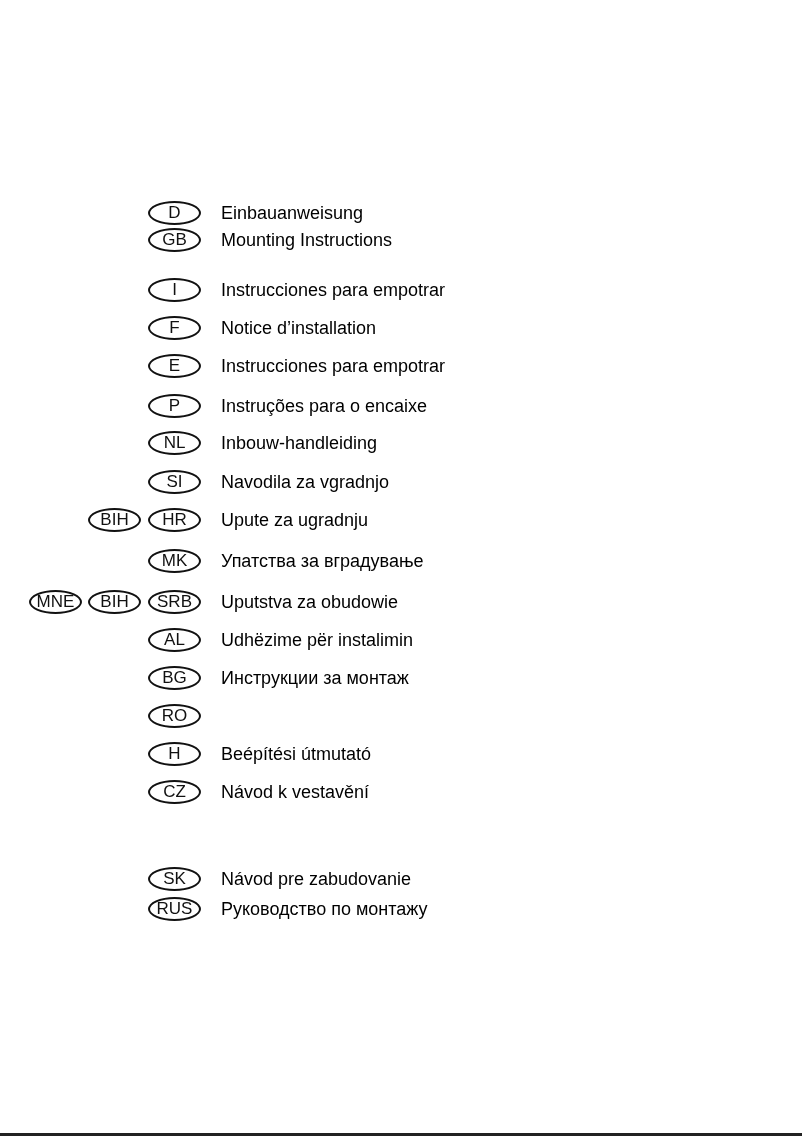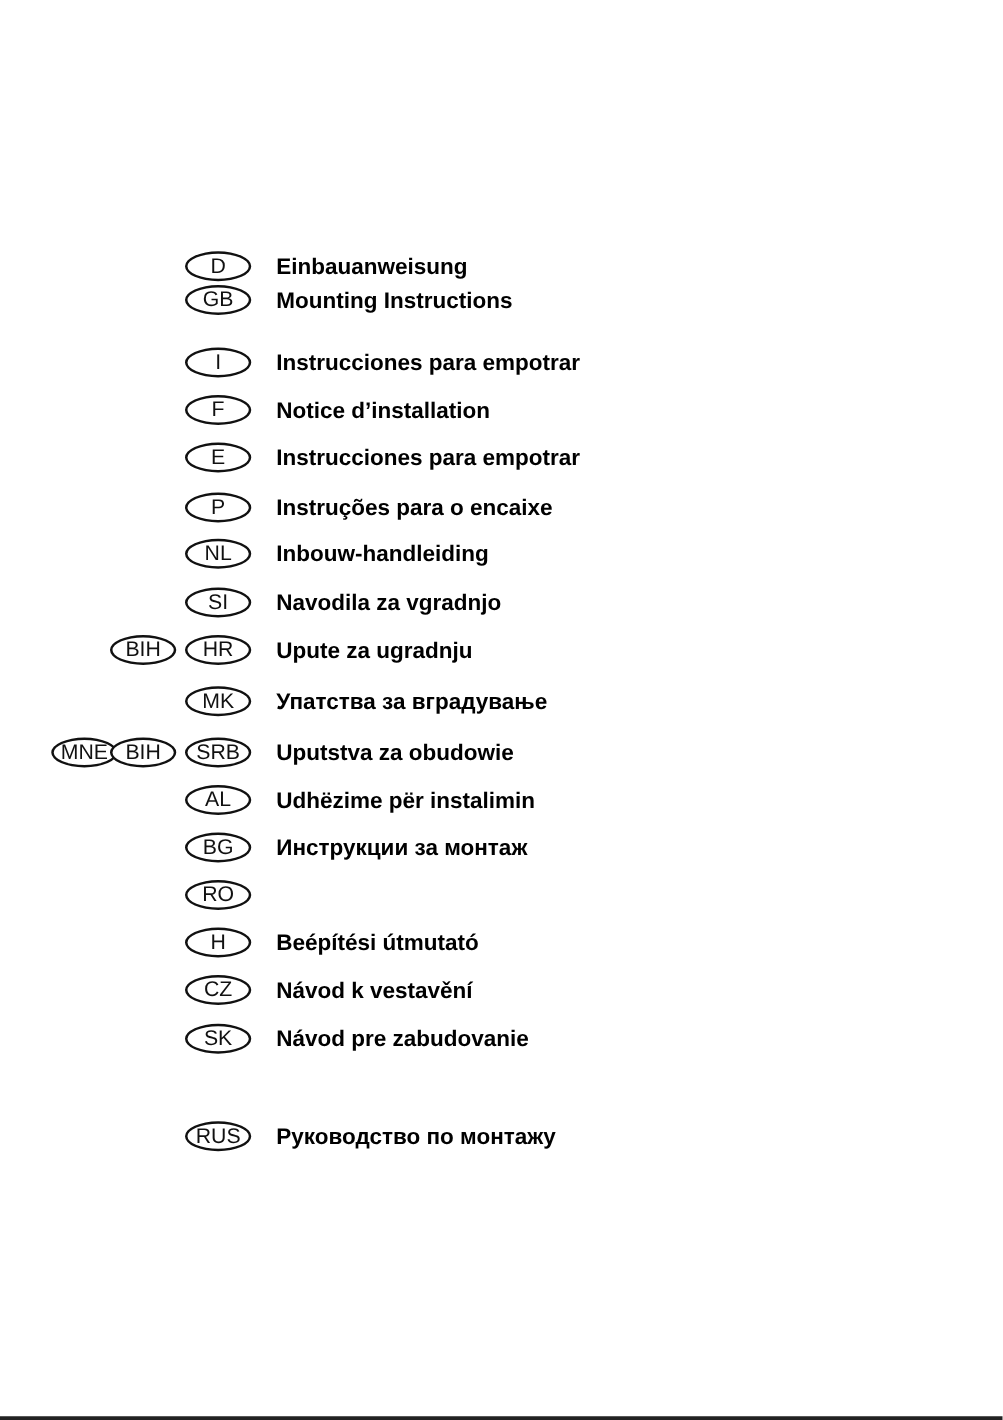--- a/index.html
+++ b/index.html
@@ -6,22 +6,22 @@
     body { width: 802px; height: 1136px; position: relative; overflow: hidden;
            font-family: "Liberation Sans", sans-serif; color: #000; }
     .page { position: absolute; left: 0; top: 0; width: 802px; height: 1136px; background: #fff; }
     .row { position: absolute; left: 0; width: 802px; height: 30px; }
     .badge { position: absolute; top: 1px; height: 24px; border: 2px solid #111;
              border-radius: 50%; box-sizing: border-box; display: flex; align-items: center;
              justify-content: center; font-family: "Liberation Sans", sans-serif;
              font-size: 17px; font-weight: normal; color: #111; letter-spacing: 0px; background: #fff; }
     .badge.main { left: 148px; width: 53px; }
     .badge.extra1 { left: 88px; width: 53px; }
-    .badge.extra2 { left: 41px; width: 53px; text-align: center; }
-    .label { position: absolute; left: 221px; top: 2px; font-size: 18px; font-weight: bold;
+    .badge.extra2 { left: 29px; width: 53px; text-align: center; }
+    .label { position: absolute; left: 221px; top: 2px; font-size: 18px; font-weight: normal;
              white-space: nowrap; line-height: 22px; }
     .bottom-rule { position: absolute; left: 0; top: 1133px; width: 802px; height: 3px; background: #222; }
   </style>
 </head>
 <body>
 
 <div class="page">
 
   <div class="row" style="top:200px">
     <span class="badge main">D</span>
@@ -98,21 +98,21 @@
   <div class="row" style="top:741px">
     <span class="badge main">H</span>
     <span class="label">Beépítési útmutató</span>
   </div>
 
   <div class="row" style="top:779px">
     <span class="badge main">CZ</span>
     <span class="label">Návod k vestavění</span>
   </div>
 
-  <div class="row" style="top:818px">
+  <div class="row" style="top:866px">
     <span class="badge main">SK</span>
     <span class="label">Návod pre zabudovanie</span>
   </div>
 
 
   <div class="row" style="top:896px">
     <span class="badge main">RUS</span>
     <span class="label">Руководство по монтажу</span>
   </div>
 

